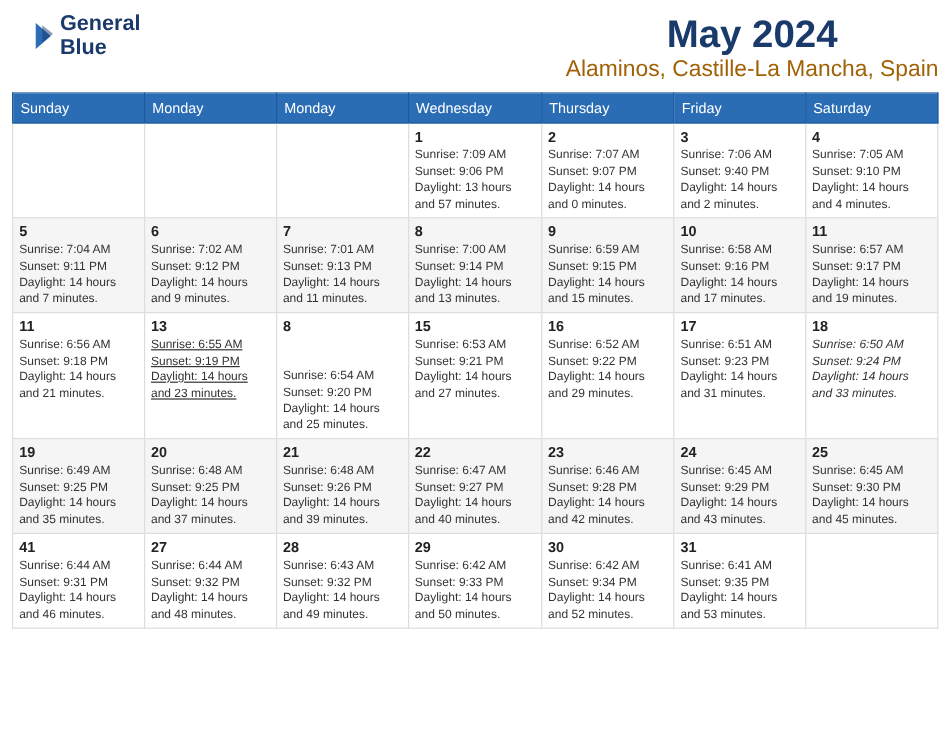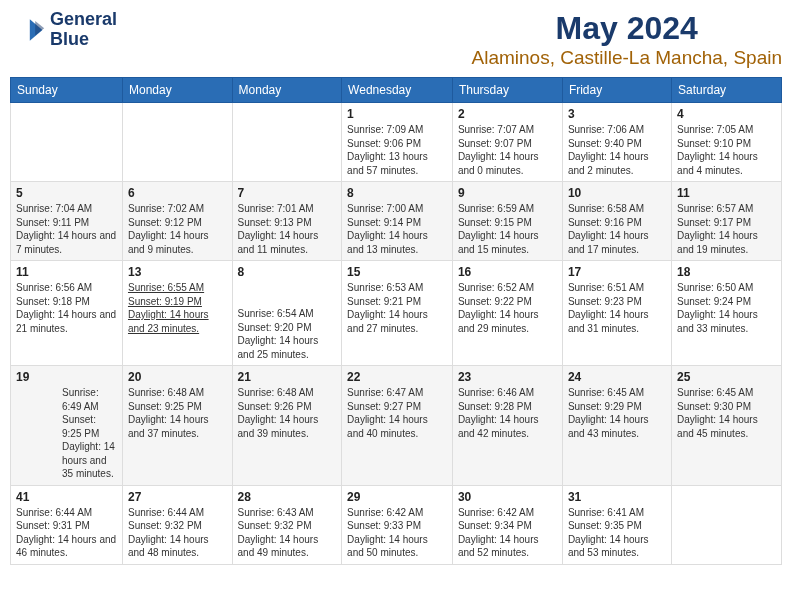--- a/index.html
+++ b/index.html
@@ -228,29 +228,29 @@
 Daylight: 14 hours and 29 minutes.</div>
         </td>
         <td>
           <div class="day-number">17</div>
           <div class="day-info" style="white-space: pre-line;">Sunrise: 6:51 AM
 Sunset: 9:23 PM
 Daylight: 14 hours and 31 minutes.</div>
         </td>
         <td>
           <div class="day-number">18</div>
-          <div class="day-info" style="white-space: pre-line;">Sunrise: 6:50 AM
+          <div class="day-info" style="white-space: pre-line; font-style: italic;">Sunrise: 6:50 AM
 Sunset: 9:24 PM
 Daylight: 14 hours and 33 minutes.</div>
         </td>
       </tr>
       <tr>
         <td>
           <div class="day-number">19</div>
-          <div class="day-info" style="white-space: pre-line; margin-left: 46px;">Sunrise: 6:49 AM
+          <div class="day-info" style="white-space: pre-line;">Sunrise: 6:49 AM
 Sunset: 9:25 PM
 Daylight: 14 hours and 35 minutes.</div>
         </td>
         <td>
           <div class="day-number">20</div>
           <div class="day-info" style="white-space: pre-line;">Sunrise: 6:48 AM
 Sunset: 9:25 PM
 Daylight: 14 hours and 37 minutes.</div>
         </td>
         <td>

